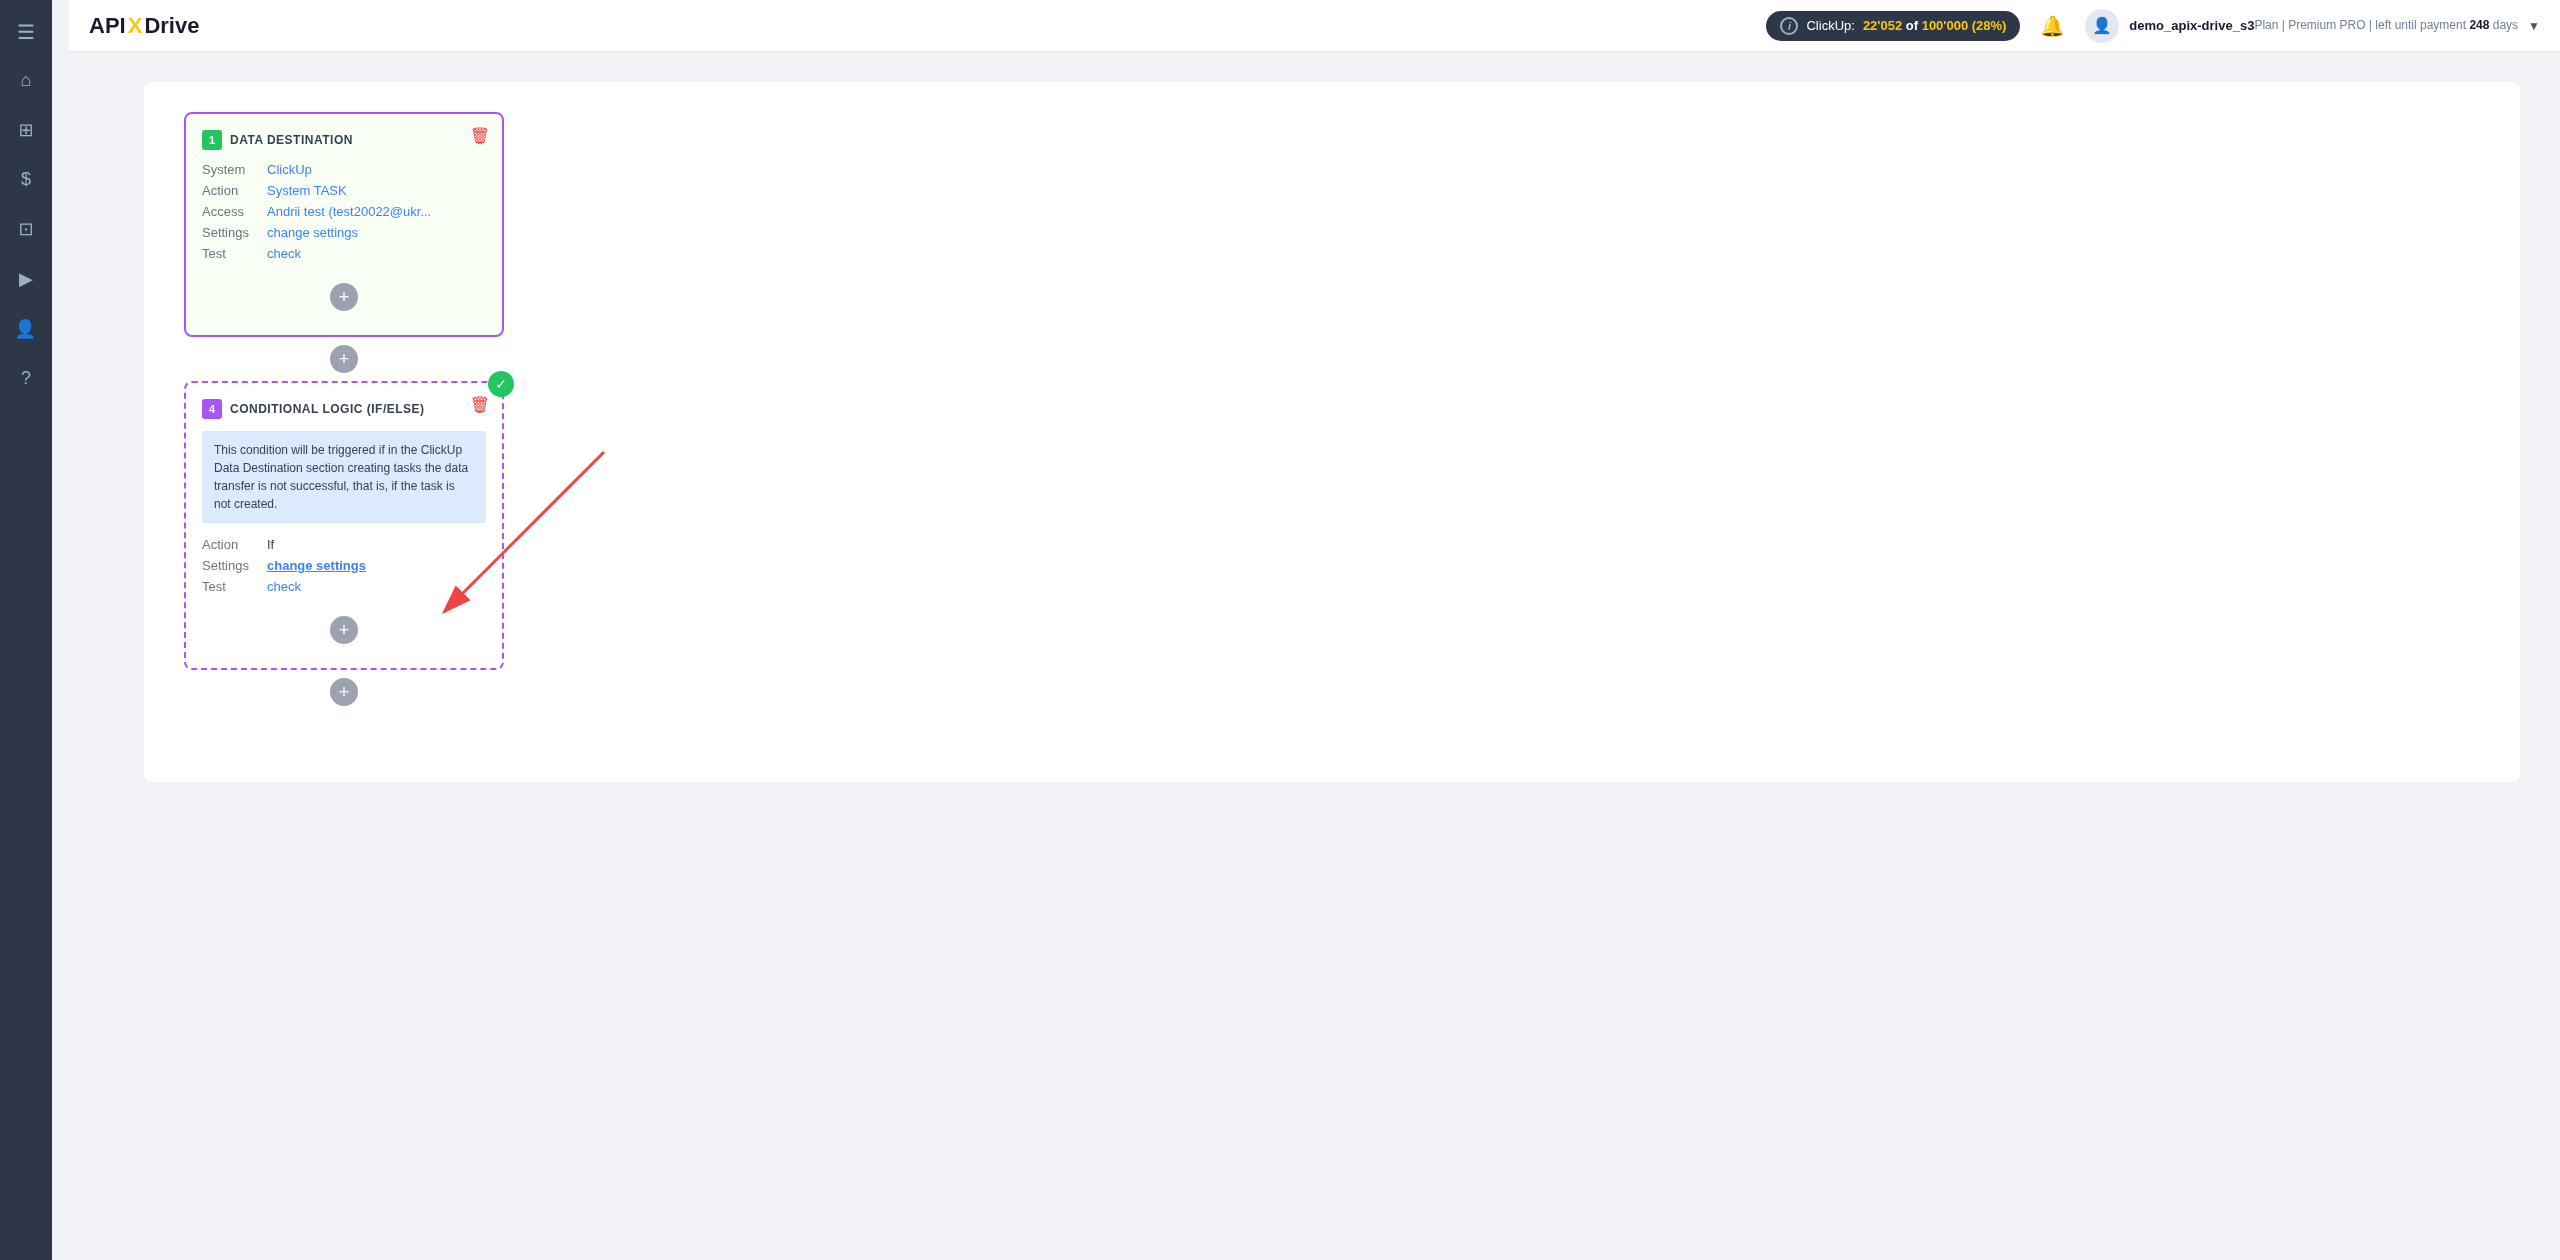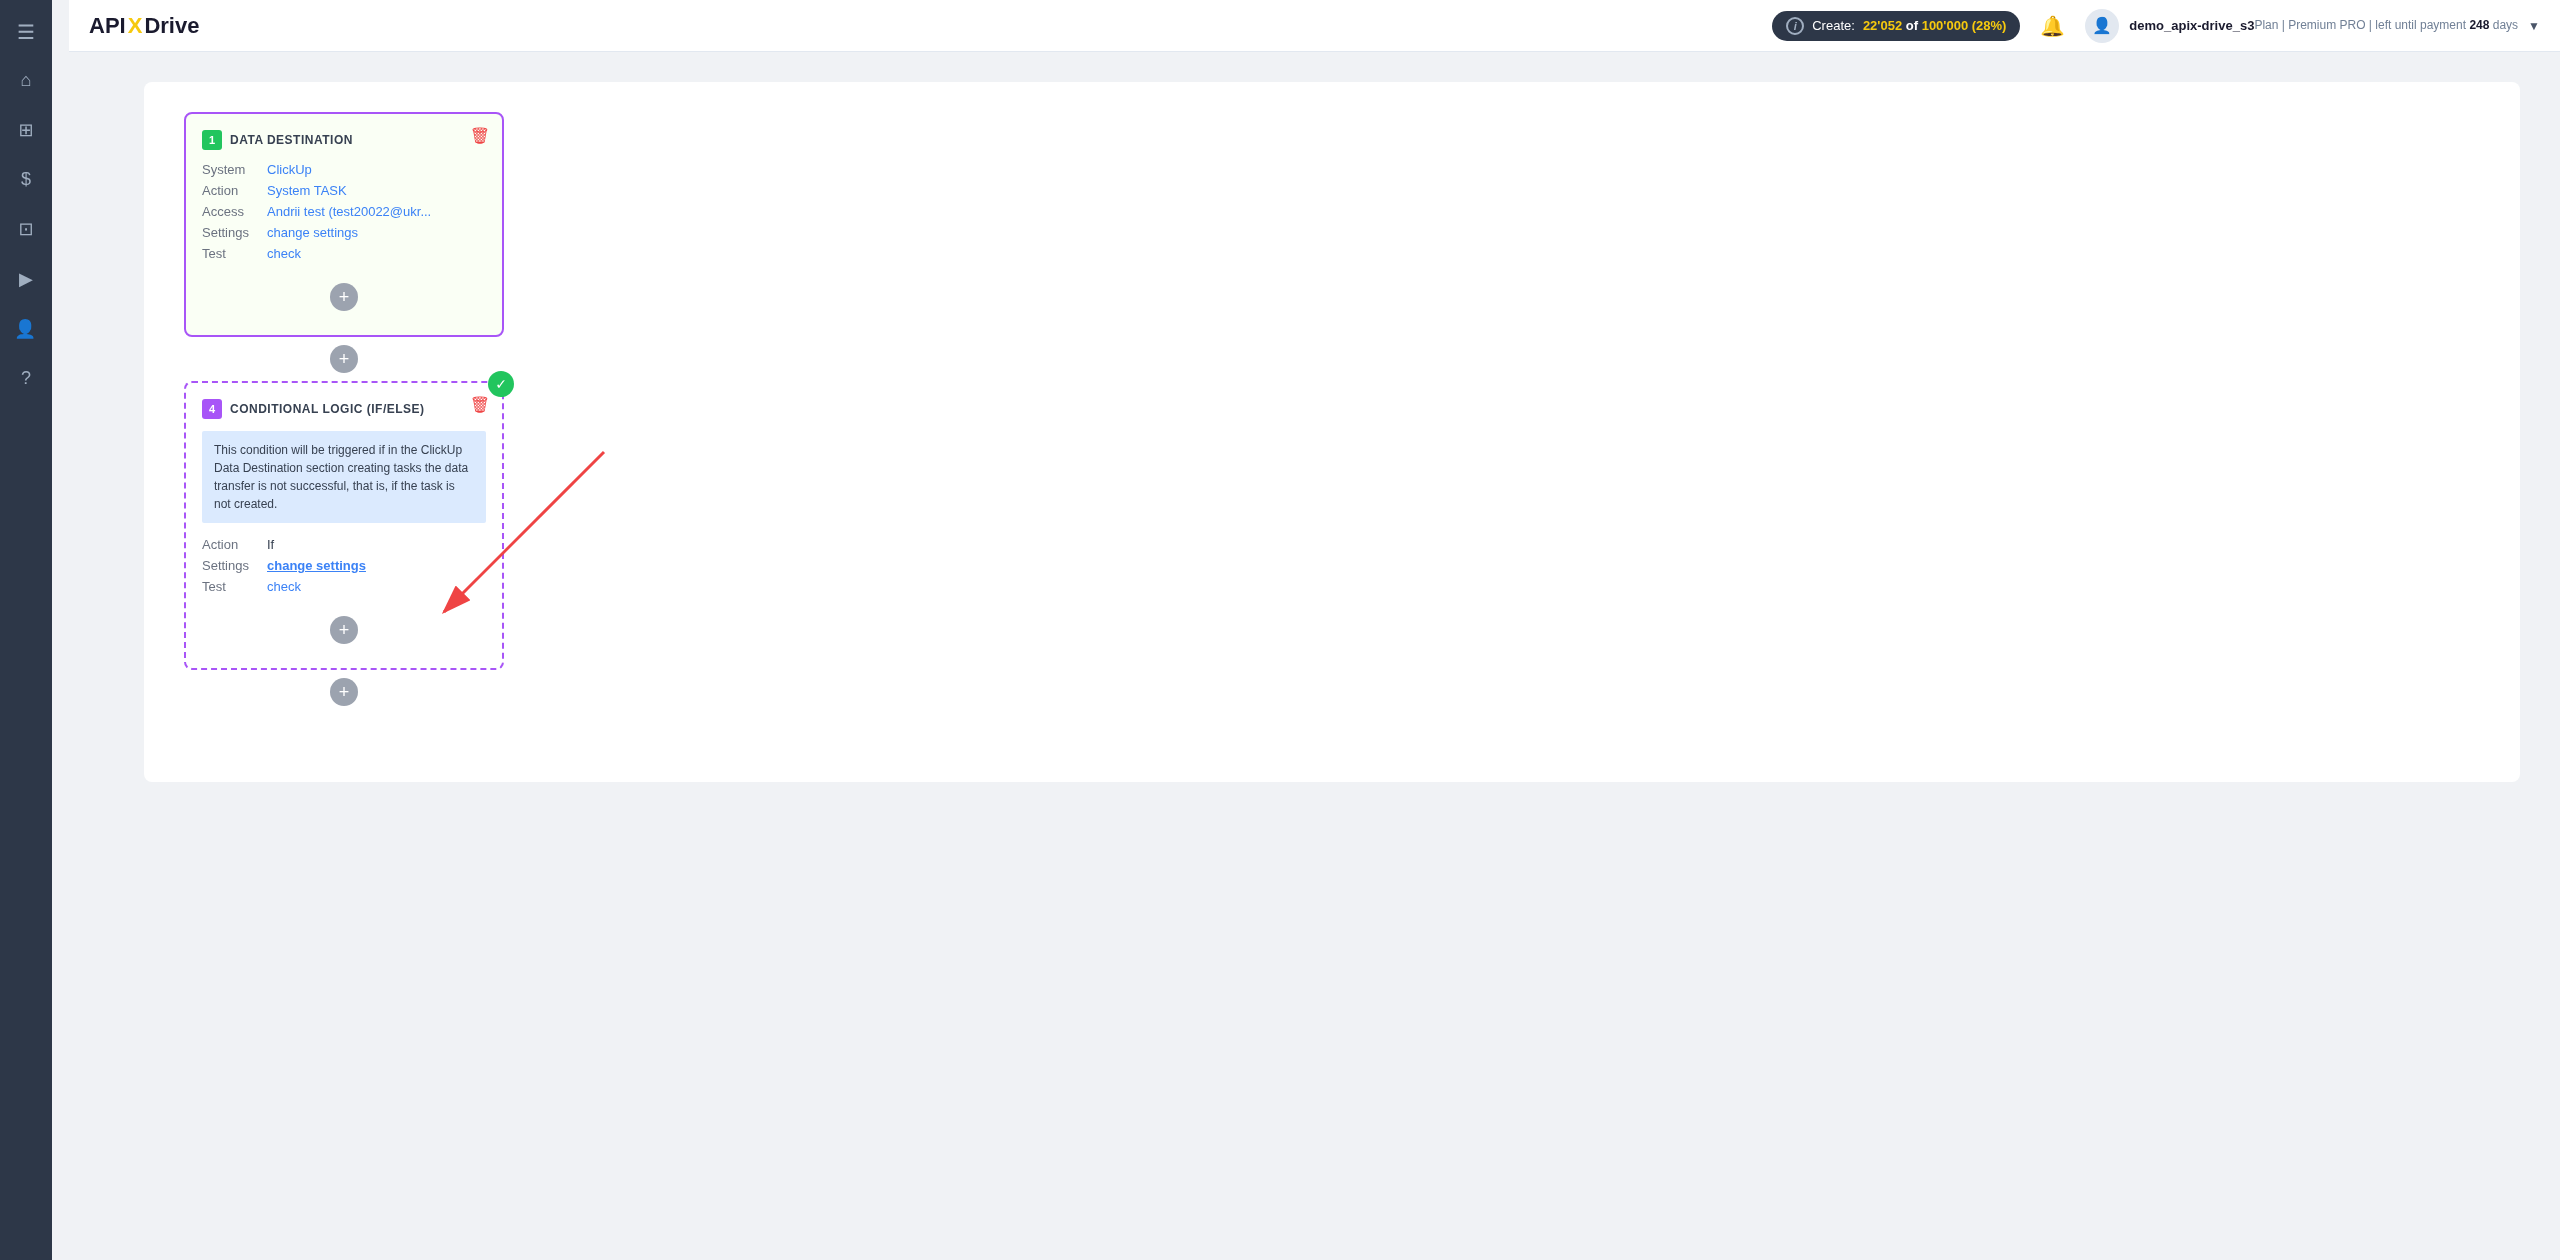--- a/index.html
+++ b/index.html
@@ -247,21 +247,21 @@
 
 <div class="topbar">
   <div class="topbar-logo">
     <span class="logo-api">API</span>
       <span class="logo-x">X</span>
       <span class="logo-drive">Drive</span>
   </div>
   <div class="topbar-right">
     <div class="actions-badge">
       <div class="info-icon">i</div>
-      <span>Create:</span>
+      <span>ClickUp:</span>
       <span class="actions-count">
         <span class="highlight">22'052</span>
         <span>of</span>
         <span class="highlight">100'000</span>
         <span class="highlight">(28%)</span>
       </span>
     </div>
     <div class="bell-icon">🔔</div>
     <div class="user-section">
       <div class="user-avatar">👤</div>

